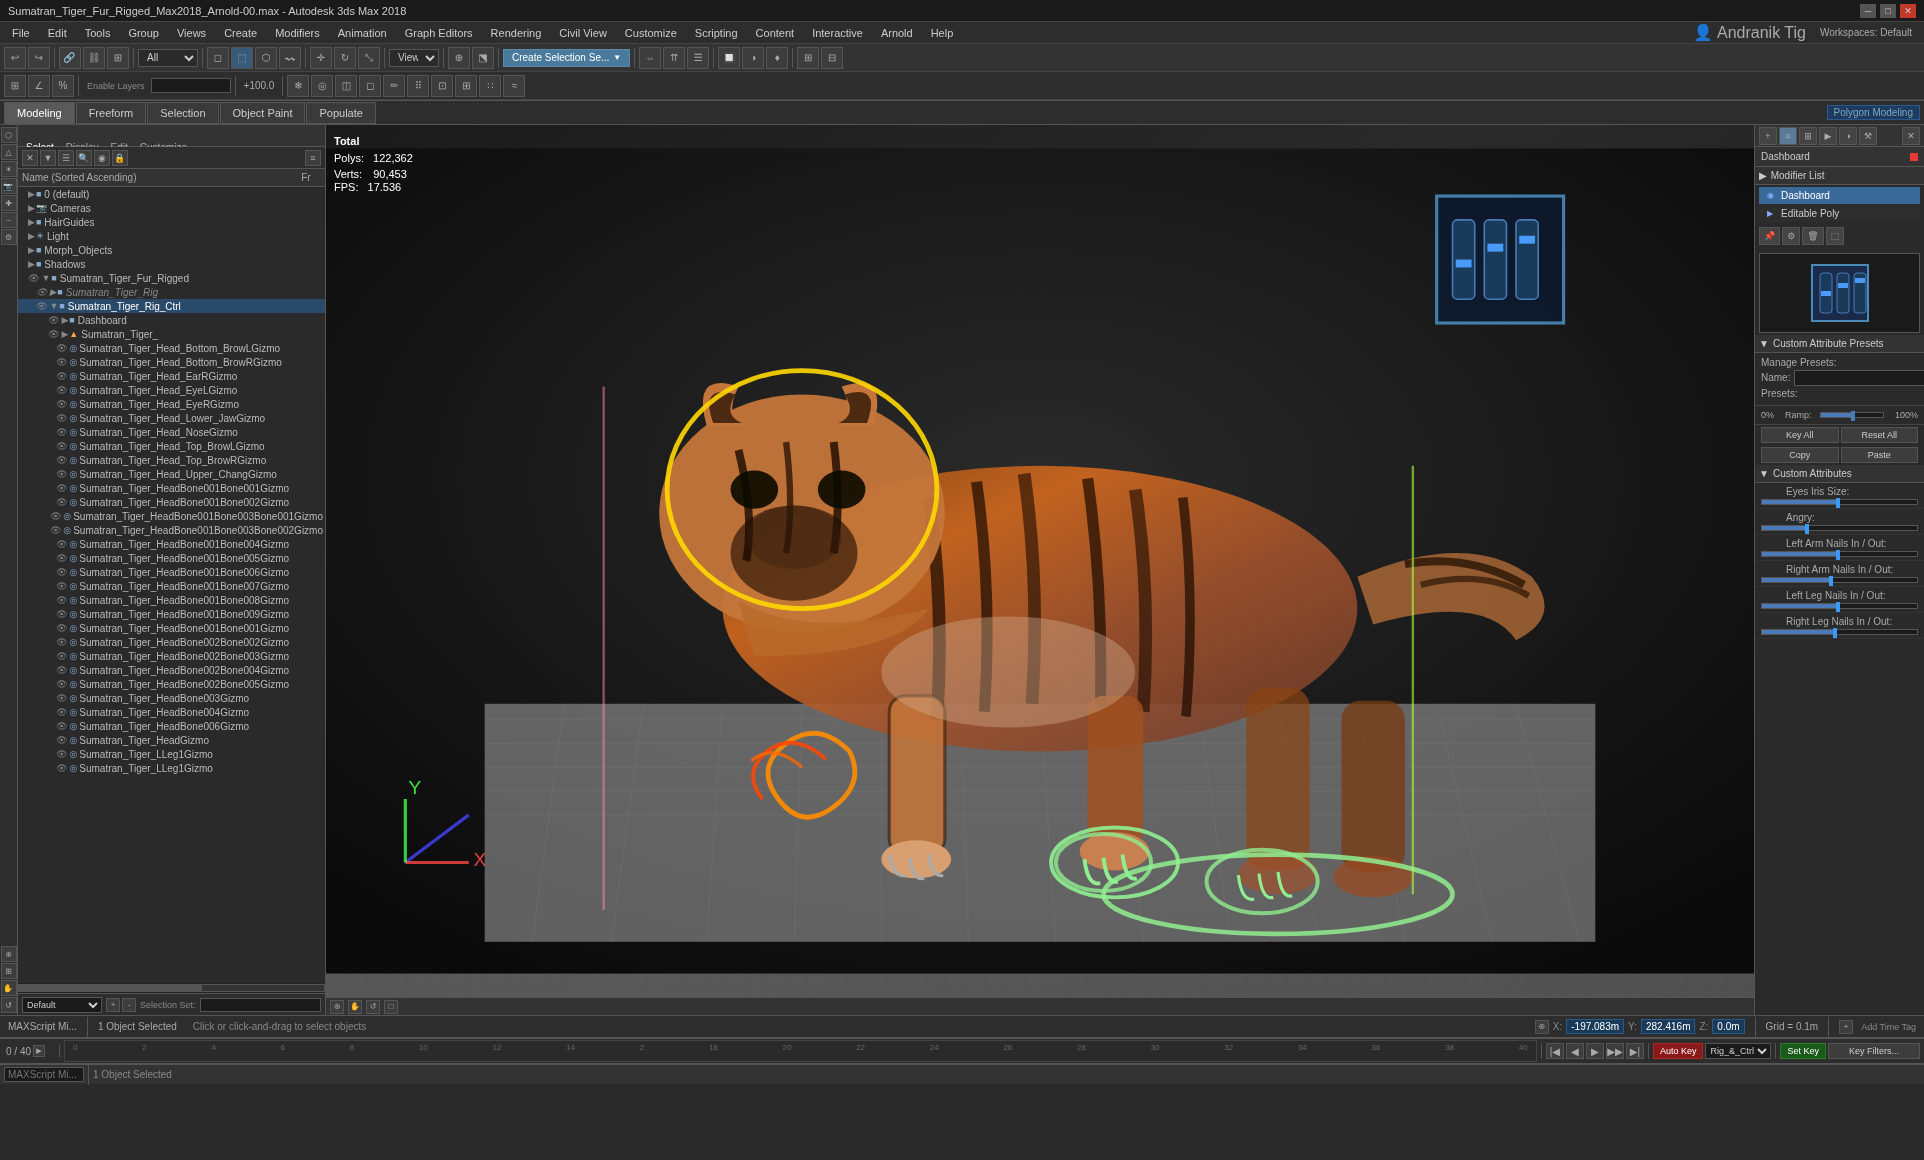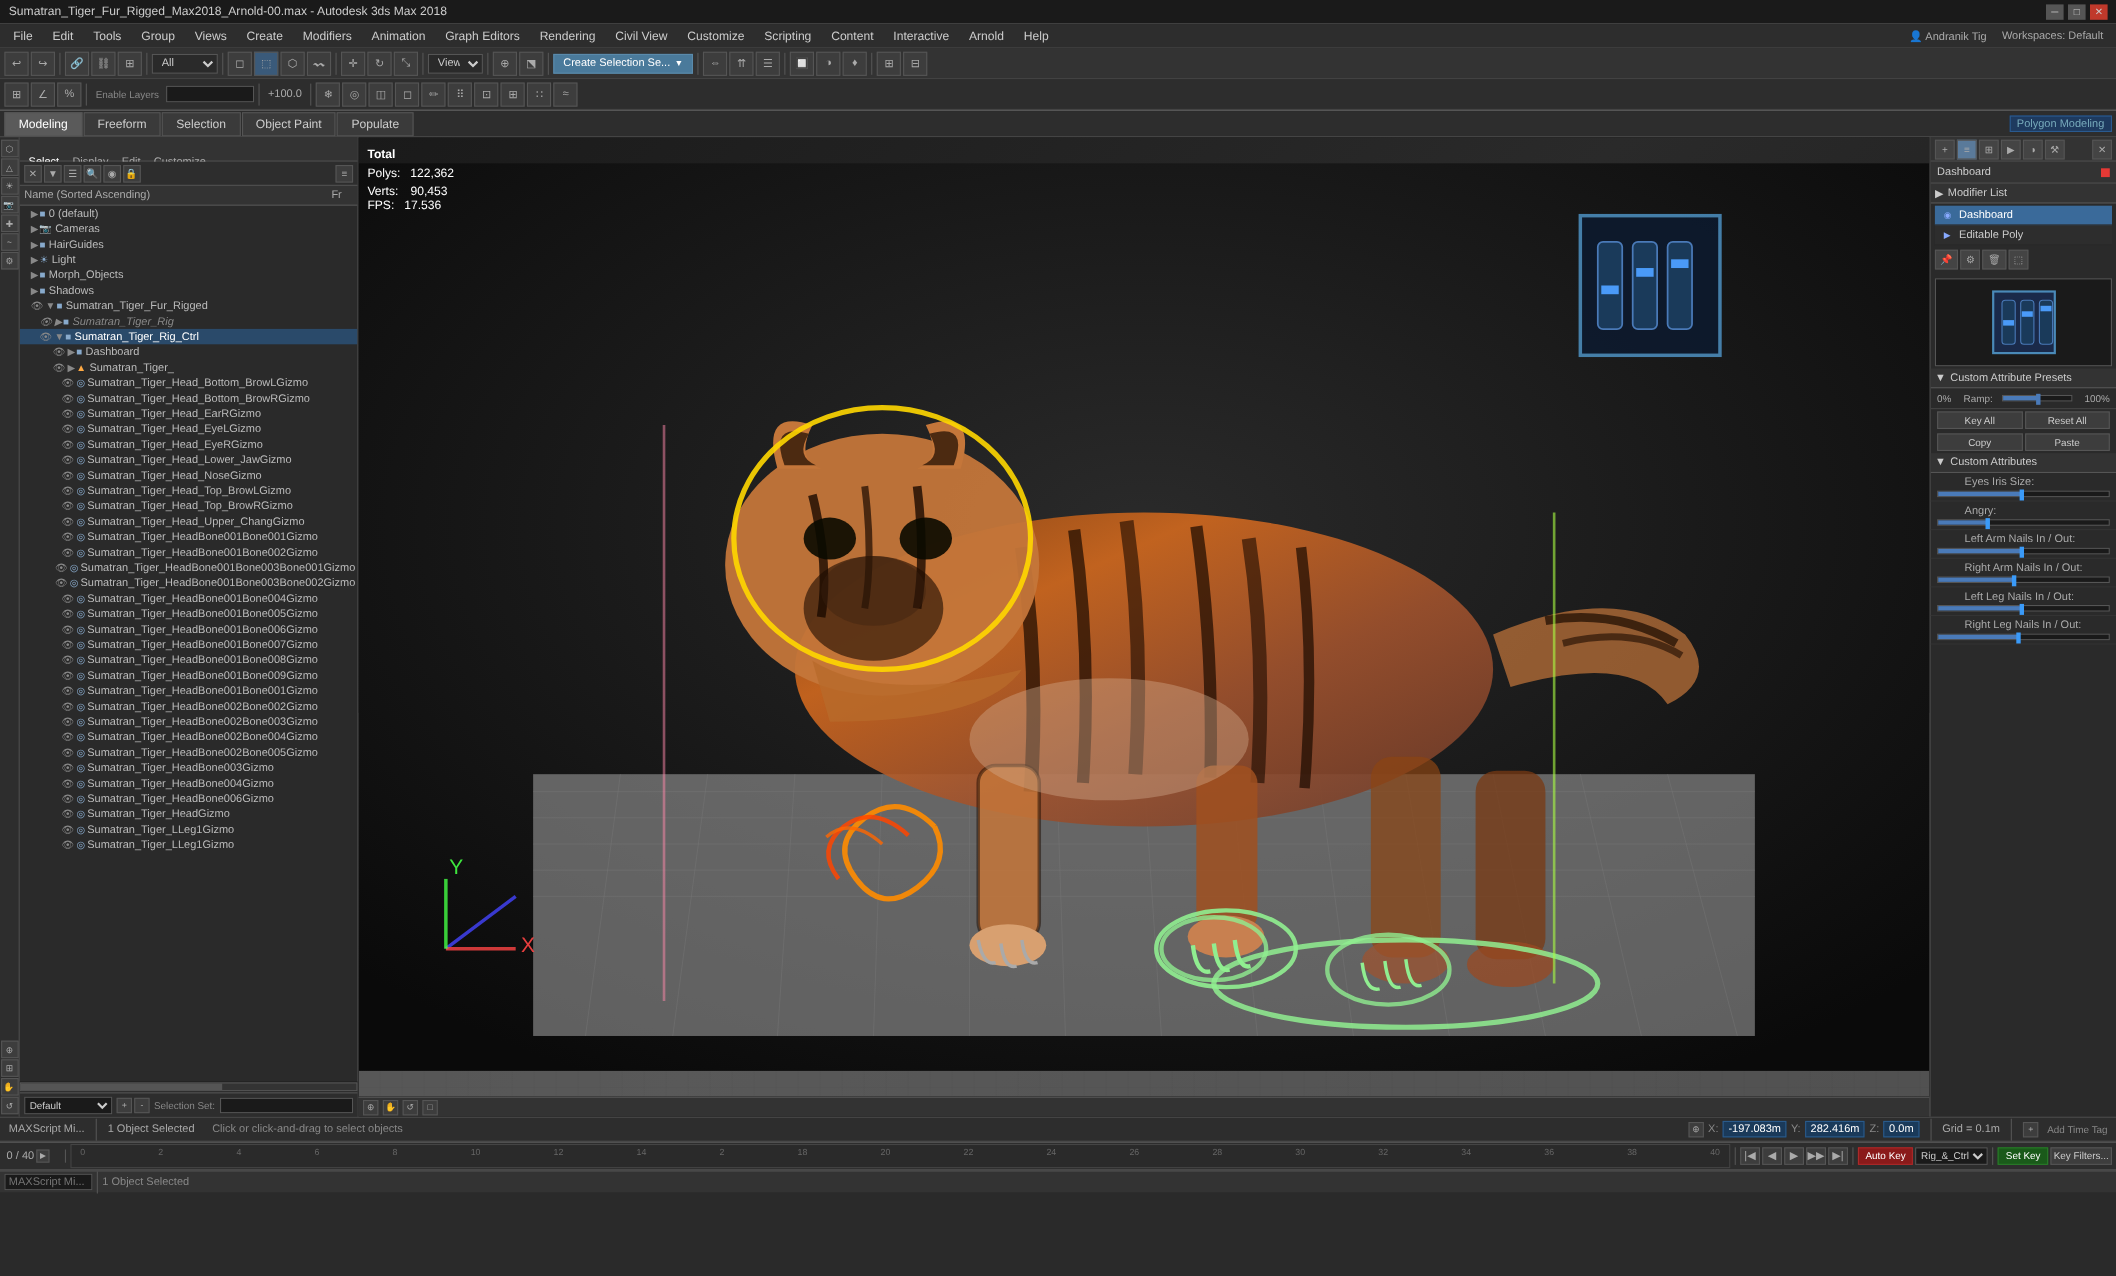--- a/index.html
+++ b/index.html
@@ -656,21 +656,21 @@
   <span class="menu-item">Graph Editors</span>
   <span class="menu-item">Rendering</span>
   <span class="menu-item">Civil View</span>
   <span class="menu-item">Customize</span>
   <span class="menu-item">Scripting</span>
   <span class="menu-item">Content</span>
   <span class="menu-item">Interactive</span>
   <span class="menu-item">Arnold</span>
   <span class="menu-item">Help</span>
   <div style="flex:1"></div>
-  <span style="font-size:10px;color:#aaa;padding:0 4px;">
+  <span style="font-size:16px;color:#aaa;padding:0 4px;">
     👤 <span>Andranik Tig</span>
   </span>
   <span style="font-size:10px;color:#aaa;padding:0 8px;">
     Workspaces: <span>Default</span>
   </span>
 </div>
 
 <div id="toolbar-area">
 
   <div class="toolbar-row">
@@ -1301,20 +1301,29 @@
         <rect x="44" y="10" width="12" height="40" rx="3" fill="#1a3a5a" stroke="#4a7ab8" stroke-width="1"></rect>
         <rect x="45" y="15" width="10" height="5" fill="#4a9af8"></rect>
       </svg>
     </div>
 
     <div class="section-header">
       <span class="arrow">▼</span>
       <span>Custom Attribute Presets</span>
     </div>
 
+    <div class="ca-section">
+      <div class="ca-label">Manage Presets:</div>
+      <div class="ca-input-row">
+        <span class="ca-label">Name:</span>
+        <input class="ca-input" type="text" value="" style="">
+
+      </div>
+      <div class="ca-label">Presets:</div>
+    </div>
 
     <div class="slider-section">
       <div class="slider-row">
         <span class="slider-pct">0%</span>
         <span style="font-size:9px;color:#aaa;margin-right:4px">Ramp:</span>
         <div class="slider-track" style="flex:1">
           <div class="slider-fill" style="width:50%"></div>
           <div class="slider-thumb" style="left:48%"></div>
         </div>
         <span class="slider-ramp">100%</span>
@@ -1457,21 +1466,21 @@
 
     <div style="display:flex;align-items:center;gap:2px;padding:0 4px;border-left:1px solid #555;">
       <div style="background:#8a1a1a;border:1px solid #aa2a2a;color:white;padding:1px 6px;font-size:9px;cursor:pointer;height:16px;display:flex;align-items:center;">Auto Key</div>
       <select style="height:16px;background:#1a1a1a;border:1px solid #555;color:#ccc;font-size:9px;">
         <option>Rig_&amp;_Ctrl</option>
       </select>
     </div>
 
     <div style="display:flex;align-items:flex-start;gap:2px;padding:0 4px;border-left:1px solid #555;">
       <div style="background:#1a5a1a;border:1px solid #2a7a2a;color:white;padding:1px 6px;font-size:9px;cursor:pointer;height:16px;display:flex;align-items:center;">Set Key</div>
-      <div style="background:#3d3d3d;border:1px solid #555;color:#ccc;padding:1px 2px;font-size:9px;cursor:pointer;height:16px;display:flex;align-items:center;">Key Filters...</div>
+      <div style="background:#3d3d3d;border:1px solid #555;color:#ccc;padding:1px 20px;font-size:9px;cursor:pointer;height:16px;display:flex;align-items:center;">Key Filters...</div>
     </div>
   </div>
 
   <div id="bottom-toolbar">
     <input class="maxscript-mini" type="text" placeholder="MAXScript Mi..." value="" style="">
     <div class="toolbar-separator"></div>
     <span style="font-size:10px;color:#888">1 Object Selected</span>
     <div style="flex:1"></div>
   </div>
 </div>

